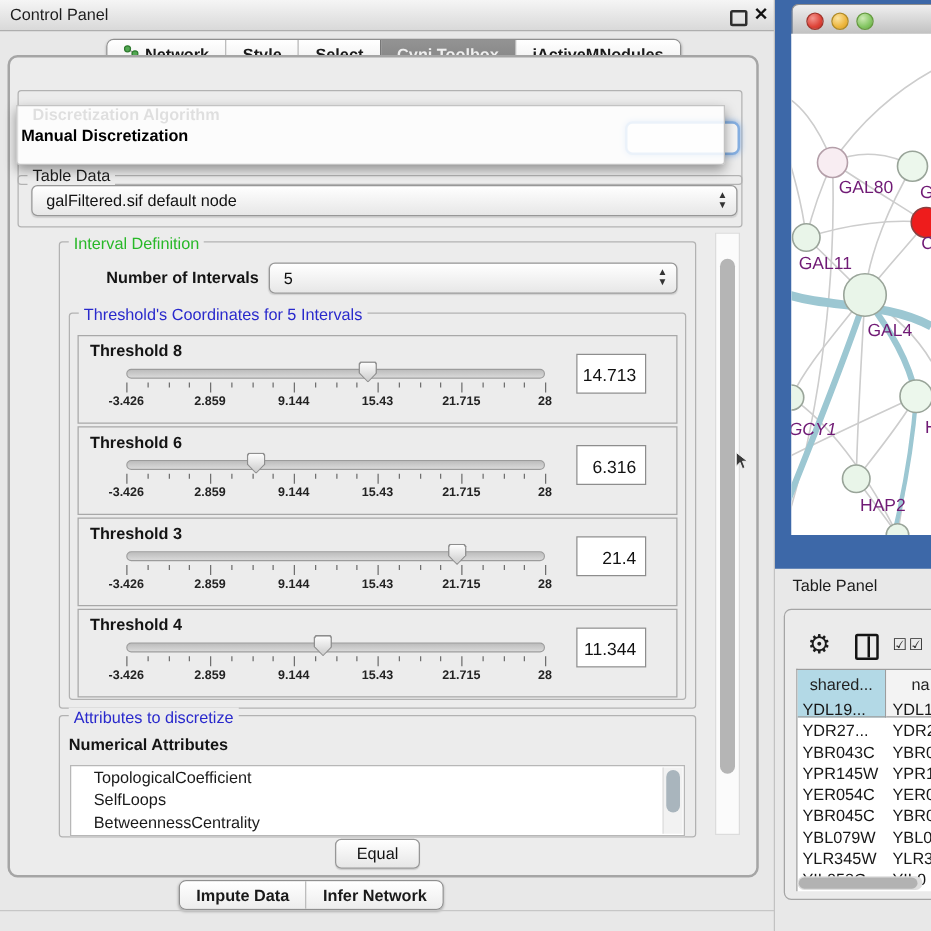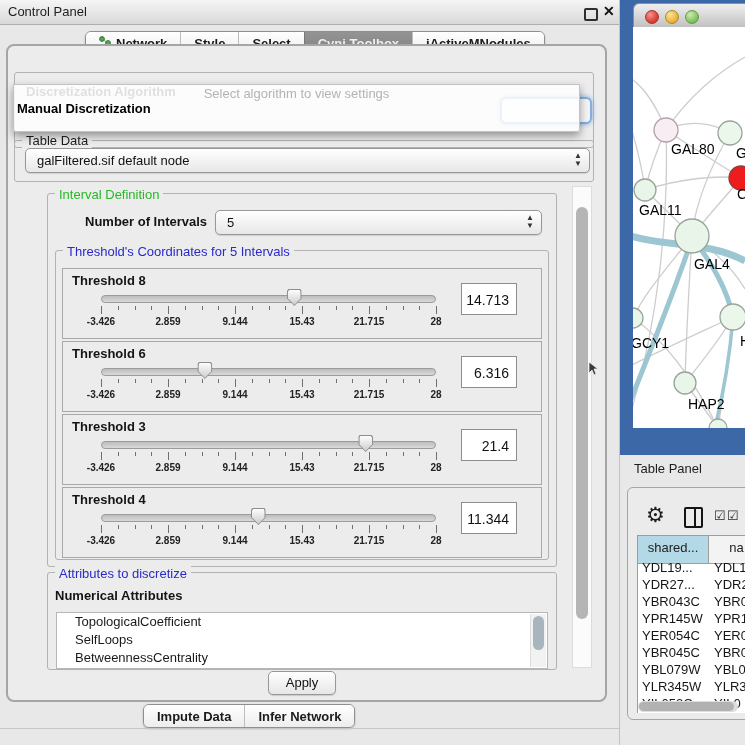--- a/index.html
+++ b/index.html
@@ -87,30 +87,30 @@
 
   
   #blue-bg{left:620px;top:0;width:125px;height:455px;background:#3d68a8}
   #net-titlebar{left:633px;top:3px;width:112px;height:24px;border-radius:6px 0 0 0;
     background:linear-gradient(#efefef,#bfbfbf);border-top:1px solid #8e8e8e;border-left:1px solid #8e8e8e;border-bottom:1px solid #979797}
   .light{position:absolute;top:6px;width:12px;height:12px;border-radius:50%}
   .light.red{left:11px;background:radial-gradient(circle at 35% 30%,#f4958e,#dd4338 60%,#bf3028);border:1px solid #a2352c}
   .light.yellow{left:31px;background:radial-gradient(circle at 35% 30%,#fbe3a0,#edb63e 60%,#d49b26);border:1px solid #b08a26}
   .light.green{left:51px;background:radial-gradient(circle at 35% 30%,#cdeab4,#84c663 60%,#63a83f);border:1px solid #659b3f}
   #net-canvas{left:633px;top:27px;width:112px;height:401px;background:#fff;overflow:hidden}
-  .nlabel{position:absolute;font-size:14px;color:#000000;white-space:nowrap}
+  .nlabel{position:absolute;font-size:14px;color:#701a75;white-space:nowrap}
 
   #tp-title{left:634px;top:461px;font-size:13px;color:#1d1d1d}
   #tp-panel{left:627px;top:487px;width:130px;height:231px;border:1px solid #a5a5a5;border-radius:6px;background:#ebebeb}
   #gear-icon{left:646px;top:503px;font-size:21px;color:#1c1c1c}
   #col-icon{left:684px;top:507px;width:15px;height:17px;border:2px solid #141414;border-radius:2px}
   #col-icon i{position:absolute;left:50%;top:0;bottom:0;width:2px;background:#141414;display:block}
   .cb-icon{position:absolute;top:508px;font-size:13px;color:#2a2a2a}
   #tp-table{left:637px;top:535px;width:108px;height:177px;background:#fff;border-left:1px solid #9d9d9d;border-top:1px solid #9d9d9d;overflow:hidden}
-  .th-cell{position:absolute;top:0;height:28px;line-height:23px;font-size:13px;color:#222;text-align:center;
+  .th-cell{position:absolute;top:0;height:38px;line-height:23px;font-size:13px;color:#222;text-align:center;
     border-right:1px solid #9d9d9d;border-bottom:1px solid #9d9d9d;box-sizing:border-box}
   .th-blue{left:0;width:71px;background:#b3d9e6}
   .th-plain{left:71px;width:56px;background:#f3f3f3}
   .tp-row{position:absolute;left:0;width:140px;height:17px;font-size:13px;color:#161616}
   .tp-row .c1{position:absolute;left:4px;top:0;white-space:nowrap}
   .tp-row .c2{position:absolute;left:76px;top:0;white-space:nowrap}
   #tp-hscroll{left:638px;top:701px;width:100px;height:11px;background:#dedede;border-radius:6px}
   #tp-hscroll i{position:absolute;left:1px;top:1px;width:95px;height:9px;background:#b2b2b2;border-radius:5px;display:block}
 
   #cursor{left:588px;top:362px;z-index:50}
@@ -149,21 +149,20 @@
     </div>
   </div>
 
 <div class="abs" id="container"></div>
 
 <div class="abs groupbox" style="left:14px;top:72px;width:578px;height:74px"></div>
 <span class="gtitle black abs" style="left:22px;top:84px">Discretization Algorithm</span>
 <div class="abs" id="algo-combo-frag"></div>
 
 <div class="abs" id="algo-popup">
-  <div class="hint">Select algorithm to view settings</div>
   <div class="it1">Manual Discretization</div>
 </div>
 
 <div class="abs groupbox" style="left:14px;top:140px;width:578px;height:40px"></div>
 <span class="gtitle black abs" style="left:22px;top:133px;font-weight:normal;color:#1d1d1d">Table Data</span>
 <div class="abs combo" style="left:25px;top:148px;width:563px;height:23px">
   <span class="txt">galFiltered.sif default node</span>
   <span class="arrows">
       <span>▲</span>
       <span>▼</span>
@@ -363,21 +362,21 @@
   <div id="attr-items">
       <div class="attr-item">TopologicalCoefficient</div>
       <div class="attr-item">SelfLoops</div>
       <div class="attr-item">BetweennessCentrality</div>
     </div>
   <div id="attr-scroll">
       <i></i>
     </div>
 </div>
 
-<div class="abs" id="apply-btn">Apply</div>
+<div class="abs" id="apply-btn">Equal</div>
 
 <div class="abs seg-bar" id="bottom-tabs">
     <div class="seg">
       <span>Impute Data</span>
     </div>
     <div class="seg">
       <span>Infer Network</span>
     </div>
   </div>
 <div class="abs" id="below-line"></div>
@@ -427,21 +426,21 @@
       <circle cx="100" cy="290" r="13" fill="#ecf7ec" stroke="#99a499" stroke-width="1.3"></circle>
       <circle cx="52" cy="356" r="11" fill="#e9f5e9" stroke="#99a499" stroke-width="1.3"></circle>
       <circle cx="85" cy="401" r="9" fill="#e9f5e9" stroke="#99a499" stroke-width="1.3"></circle>
     </svg>
   <div id="net-labels">
       <span class="nlabel" style="left: 38px; top: 114px;">GAL80</span>
       <span class="nlabel" style="left: 103px; top: 118px;">G</span>
       <span class="nlabel" style="left: 104px; top: 159px;">C</span>
       <span class="nlabel" style="left: 6px; top: 175px;">GAL11</span>
       <span class="nlabel" style="left: 61px; top: 229px;">GAL4</span>
-      <span class="nlabel" style="left: -2px; top: 308px;">GCY1</span>
+      <span class="nlabel" style="left: -2px; top: 308px; font-style: italic;">GCY1</span>
       <span class="nlabel" style="left: 107px; top: 306px;">H</span>
       <span class="nlabel" style="left: 55px; top: 369px;">HAP2</span>
     </div>
 </div>
 
 <span class="abs" id="tp-title">Table Panel</span>
 <div class="abs" id="tp-panel"></div>
 <span class="abs" id="gear-icon">⚙</span>
 <div class="abs" id="col-icon">
     <i></i>

